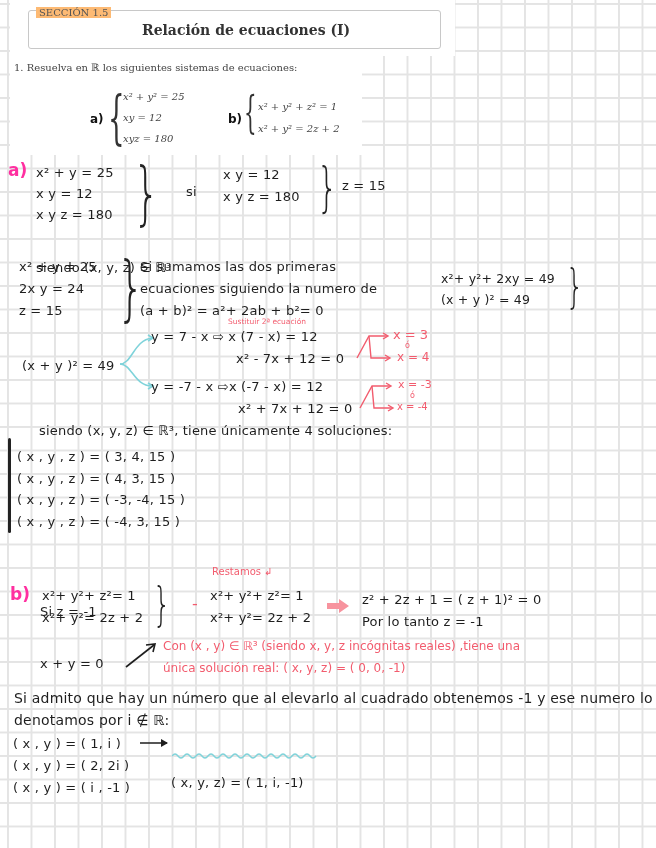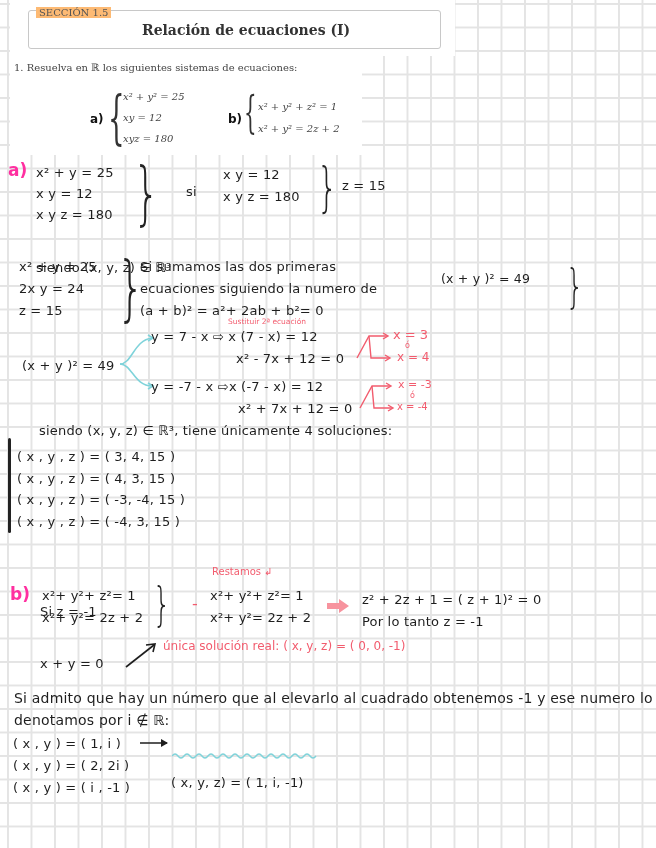--- a/index.html
+++ b/index.html
@@ -81,20 +81,21 @@
   <div>2x y  = 24</div>
   <div>z = 15</div>
 </div>
 <div class="abs brace" style="left:117px;top:252px;font-size:72px;line-height:70px;">}</div>
 <div class="abs hw" style="left:140px;top:256px;line-height:22px;">
   <div>Si sumamos las dos primeras</div>
   <div>ecuaciones siguiendo la numero de</div>
   <div>(a + b)² = a²+ 2ab + b²= 0</div>
 </div>
 <div class="abs hw hw-sm" style="left:441px;top:268px;line-height:21px;">
+  <div>x²+ y²+ 2xy = 49</div>
   <div>(x + y )² = 49</div>
 </div>
 <div class="abs brace" style="left:566px;top:262px;font-size:46px;line-height:48px;">}</div>
 
 <div class="abs red" style="left:228px;top:317px;font-size:7.5px;">Sustituir 2ª ecuación</div>
 <div class="abs hw" style="left:22px;top:358px;">(x + y )² = 49</div>
 
 <svg class="abs" style="left:118px;top:330px;" width="40" height="60" viewBox="0 0 40 60">
   <path d="M2 34 C 14 34, 16 10, 34 8" fill="none" stroke="#7fd3da" stroke-width="1.6"></path>
   <path d="M30 5 L35 8 L30 11" fill="none" stroke="#7fd3da" stroke-width="1.6"></path>
@@ -155,20 +156,21 @@
   <div>Por lo tanto z = -1</div>
 </div>
 
 <div class="abs hw" style="left:40px;top:604px;">Si z = -1</div>
 <div class="abs hw" style="left:40px;top:656px;">x  + y  = 0</div>
 <svg class="abs" style="left:124px;top:640px;" width="36" height="30" viewBox="0 0 36 30">
   <path d="M2 27 L30 5" fill="none" stroke="#1e1e1e" stroke-width="1.6"></path>
   <path d="M22 5 L31 4 L29 12" fill="none" stroke="#1e1e1e" stroke-width="1.6"></path>
 </svg>
 <div class="abs red" style="left:163px;top:635px;font-size:12px;line-height:22px;">
+  <div>Con (x , y) ∈ ℝ³ (siendo x, y, z incógnitas reales) ,tiene una</div>
   <div>única solución real:   ( x, y, z) = ( 0, 0, -1)</div>
 </div>
 
 <div class="abs hw" style="left:14px;top:687px;line-height:22px;font-size:14px;">
   <div>Si admito que hay un número que al elevarlo al cuadrado obtenemos -1 y ese numero lo</div>
   <div>denotamos por i ∉ ℝ:</div>
 </div>
 <div class="abs hw" style="left:13px;top:733px;line-height:22px;">
   <div>( x , y ) = ( 1, i )</div>
   <div>( x , y ) = ( 2, 2i )</div>

